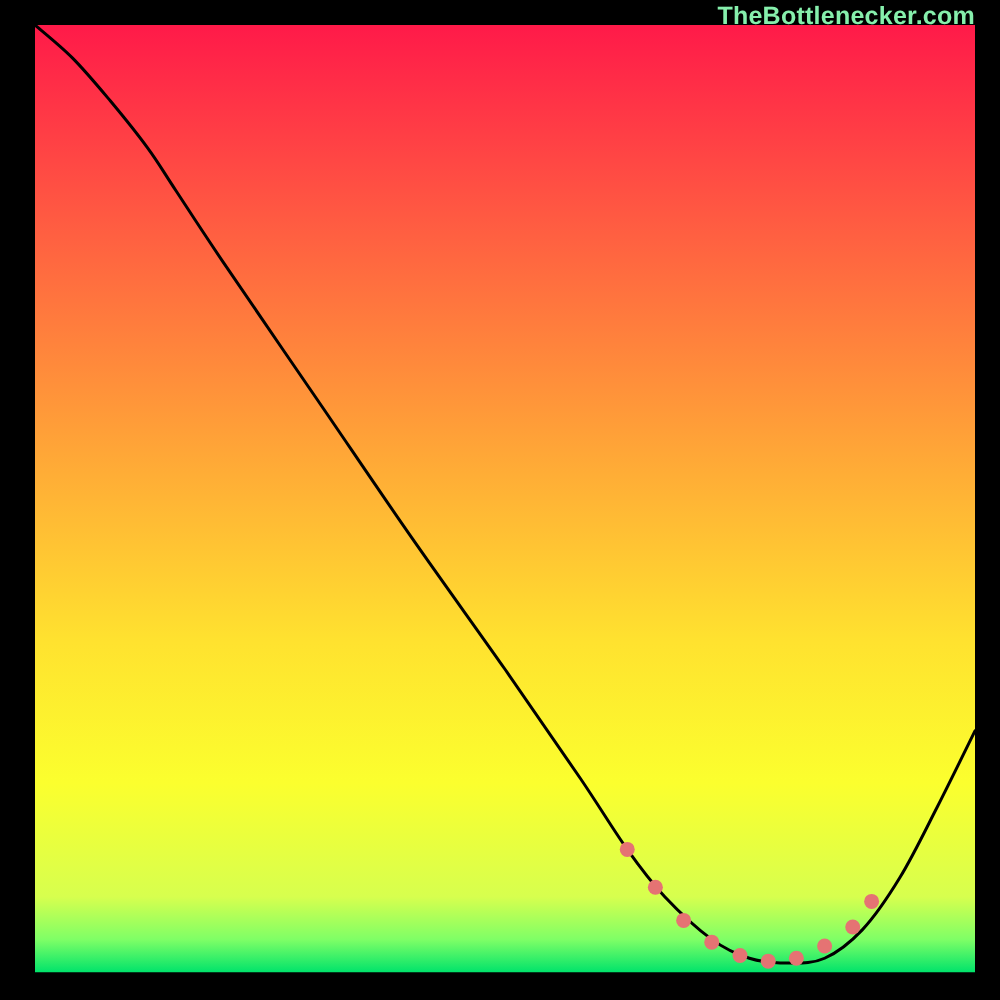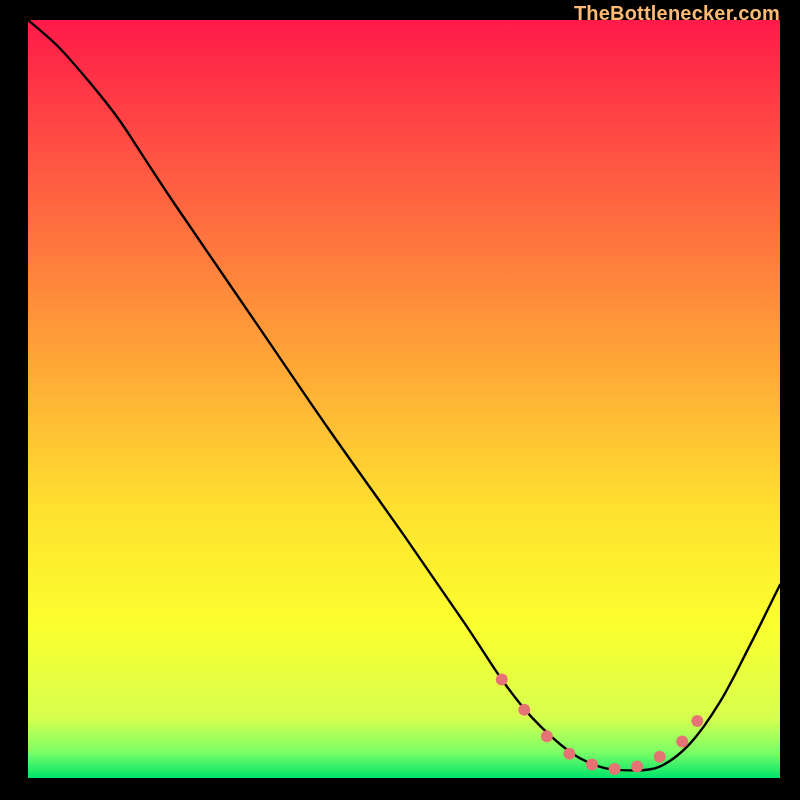--- a/index.html
+++ b/index.html
@@ -18,21 +18,21 @@
     height: 758px;
     background: #000;
   }
   .watermark {
     position: absolute;
     top: 2px;
     right: 20px;
     font-family: Arial, Helvetica, sans-serif;
     font-size: 20px;
     font-weight: 600;
-    color: #fdba74;
+    color: #86efac;
     letter-spacing: 0.2px;
   }
   svg {
     display: block;
   }
 </style>
 </head>
 <body>
 
 <div class="watermark">TheBottlenecker.com</div>

